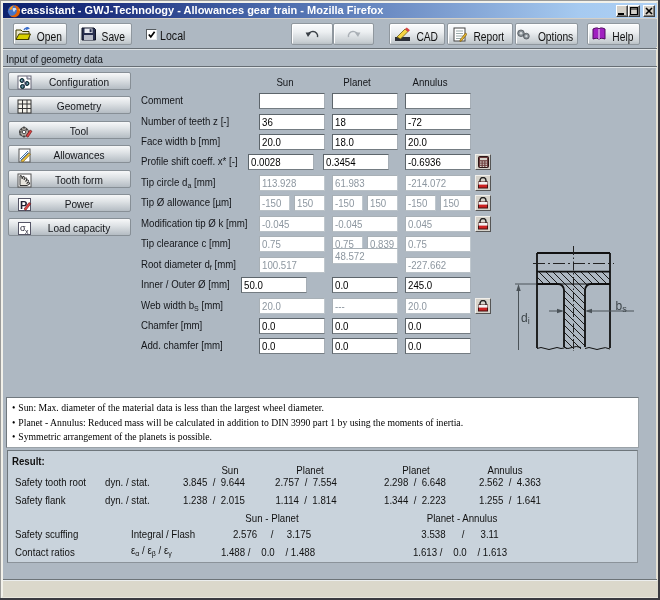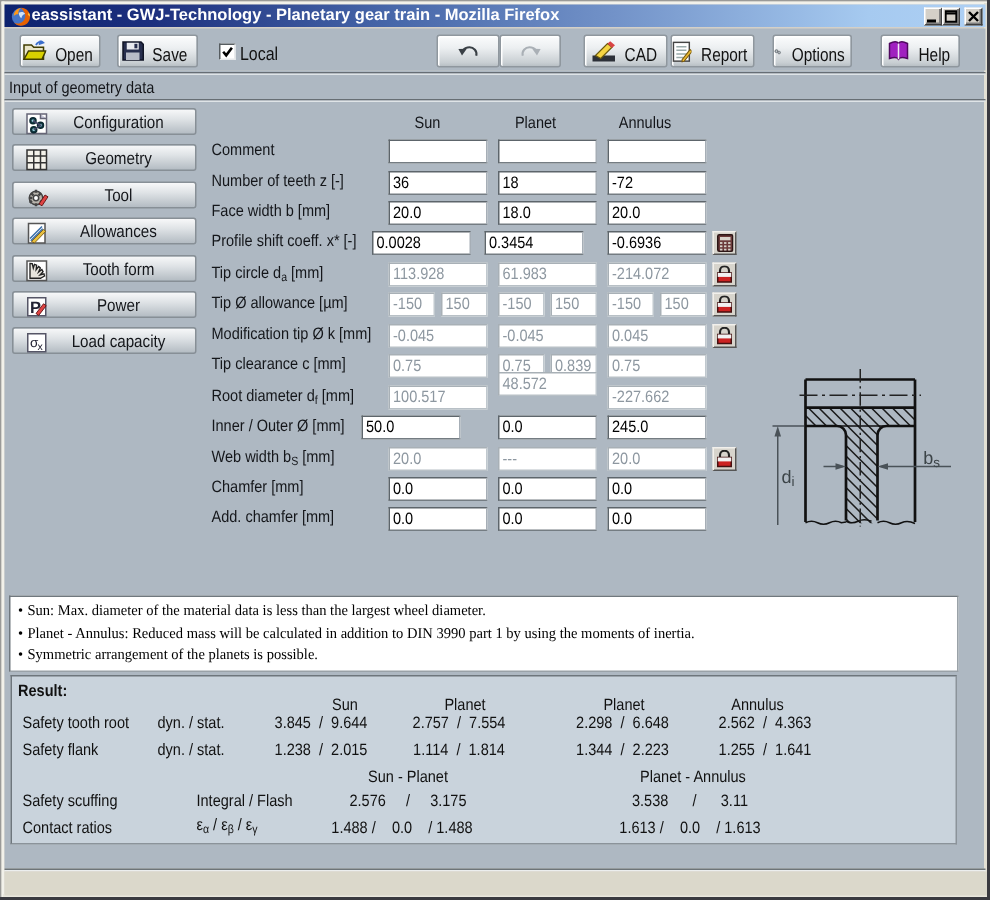--- a/index.html
+++ b/index.html
@@ -85,21 +85,21 @@
 </div>
 
 <div id="title">
   <svg class="abs" style="left:4px;top:1px" width="14" height="14" viewBox="0 0 14 14">
     <circle cx="6.7" cy="7.2" r="5.8" fill="#4575c8"></circle>
     <path d="M5.5 4.5 C7 3.6 9 4 10 5.2 8.8 5.4 7.6 6.4 7.2 8.2 6.2 7.4 5.6 6 5.5 4.5Z" fill="#cfe2f7"></path>
     <path d="M7 1.2 C10.4 1.2 13 3.8 13 7.2 13 10.6 10.4 13.2 7 13.2 5.2 13.2 3.6 12.4 2.5 11.2 4.2 12 6.5 11.8 8 10.5 10 8.8 10.4 6.2 9.2 4.2 8.6 3.2 7.8 2.2 7 1.2Z" fill="#e66000"></path>
     <path d="M7 1.2 C5.8 1.4 4.2 2.2 3.3 3.4 2.6 4.3 2.2 5.4 2.2 6.6 3 5.8 4 5.4 5.2 5.5 5 4 5.7 2.3 7 1.2Z" fill="#ff9818"></path>
     <path d="M12.2 4.2 C12.8 5.1 13.1 6.1 13.1 7.2 L11.5 5.8Z" fill="#ffc040"></path>
   </svg>
-  <span class="txt">eassistant - GWJ-Technology - Planetary gear train - Mozilla Firefox</span>
+  <span class="txt">eassistant - GWJ-Technology - Allowances gear train - Mozilla Firefox</span>
   <div class="tbtn" style="left:613px">
       <svg width="10" height="10" viewBox="0 0 10 10" style="position:absolute;left:0;top:0">
         <rect x="1" y="7" width="6" height="2" fill="#000"></rect>
       </svg>
     </div>
   <div class="tbtn" style="left:625px">
       <svg width="10" height="10" viewBox="0 0 10 10" style="position:absolute;left:0;top:0">
         <path d="M1.5 1.5 h7 v7 h-7 Z M1.5 3 h7" fill="none" stroke="#000" stroke-width="1.2"></path>
       </svg>
     </div>
@@ -147,31 +147,31 @@
       </svg>
   </div>
   <div class="tb" style="left:386px;width:56px">
     <svg width="17" height="15" viewBox="0 0 17 15">
       <path d="M1 14 h15 v-4 H1Z" fill="#2c3038"></path>
       <path d="M3 10 L11 2 l3 2.5 L6.5 12Z" fill="#f5d442" stroke="#6a5a10" stroke-width="0.8"></path>
       <path d="M11 2 l1.8-1.5 L16 3.2 14 5Z" fill="#d84444"></path>
     </svg>
       <i>CAD</i>
     </div>
-  <div class="tb" style="left:444px;width:56px">
+  <div class="tb" style="left:444px;width:66px">
     <svg width="14" height="15" viewBox="0 0 14 15">
       <rect x="1" y="1" width="11" height="13" fill="#fff" stroke="#444"></rect>
       <g stroke="#9aa" stroke-width="1">
           <path d="M3 4 h7 M3 6.5 h7 M3 9 h7 M3 11.5 h5"></path>
         </g>
       <path d="M7 13 L12.5 6 l1.5 1.2 L8.5 14 7 14.5Z" fill="#e8b830" stroke="#7a5a10" stroke-width="0.7"></path>
     </svg>
       <i>Report</i>
     </div>
-  <div class="tb" style="left:512px;width:53px">
+  <div class="tb" style="left:512px;width:63px">
     <svg width="18" height="15" viewBox="0 0 18 15">
       <g fill="#8a9298" stroke="#3c4246" stroke-width="0.8">
         <circle cx="6" cy="6" r="4"></circle>
         <circle cx="12.5" cy="9.5" r="3.5"></circle>
       </g>
       <circle cx="6" cy="6" r="1.6" fill="#d8dcde"></circle>
       <circle cx="12.5" cy="9.5" r="1.4" fill="#d8dcde"></circle>
     </svg>
       <i>Options</i>
     </div>

